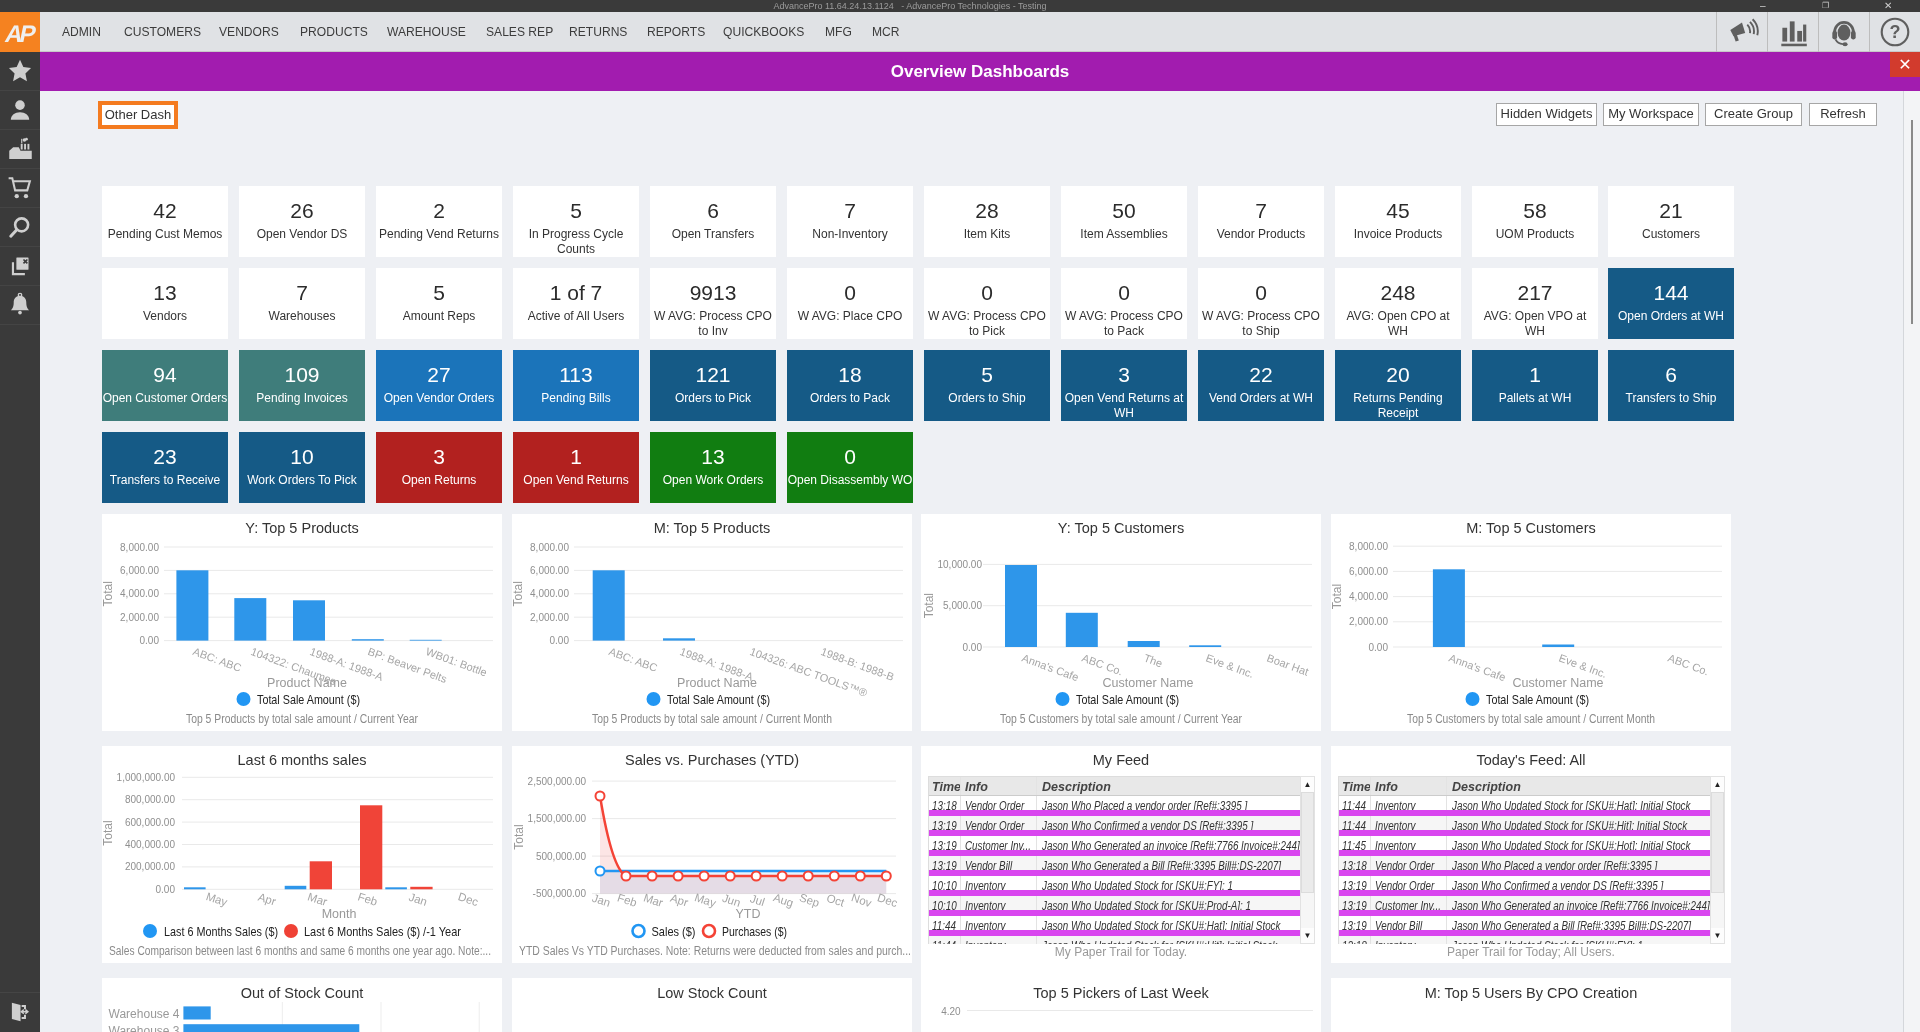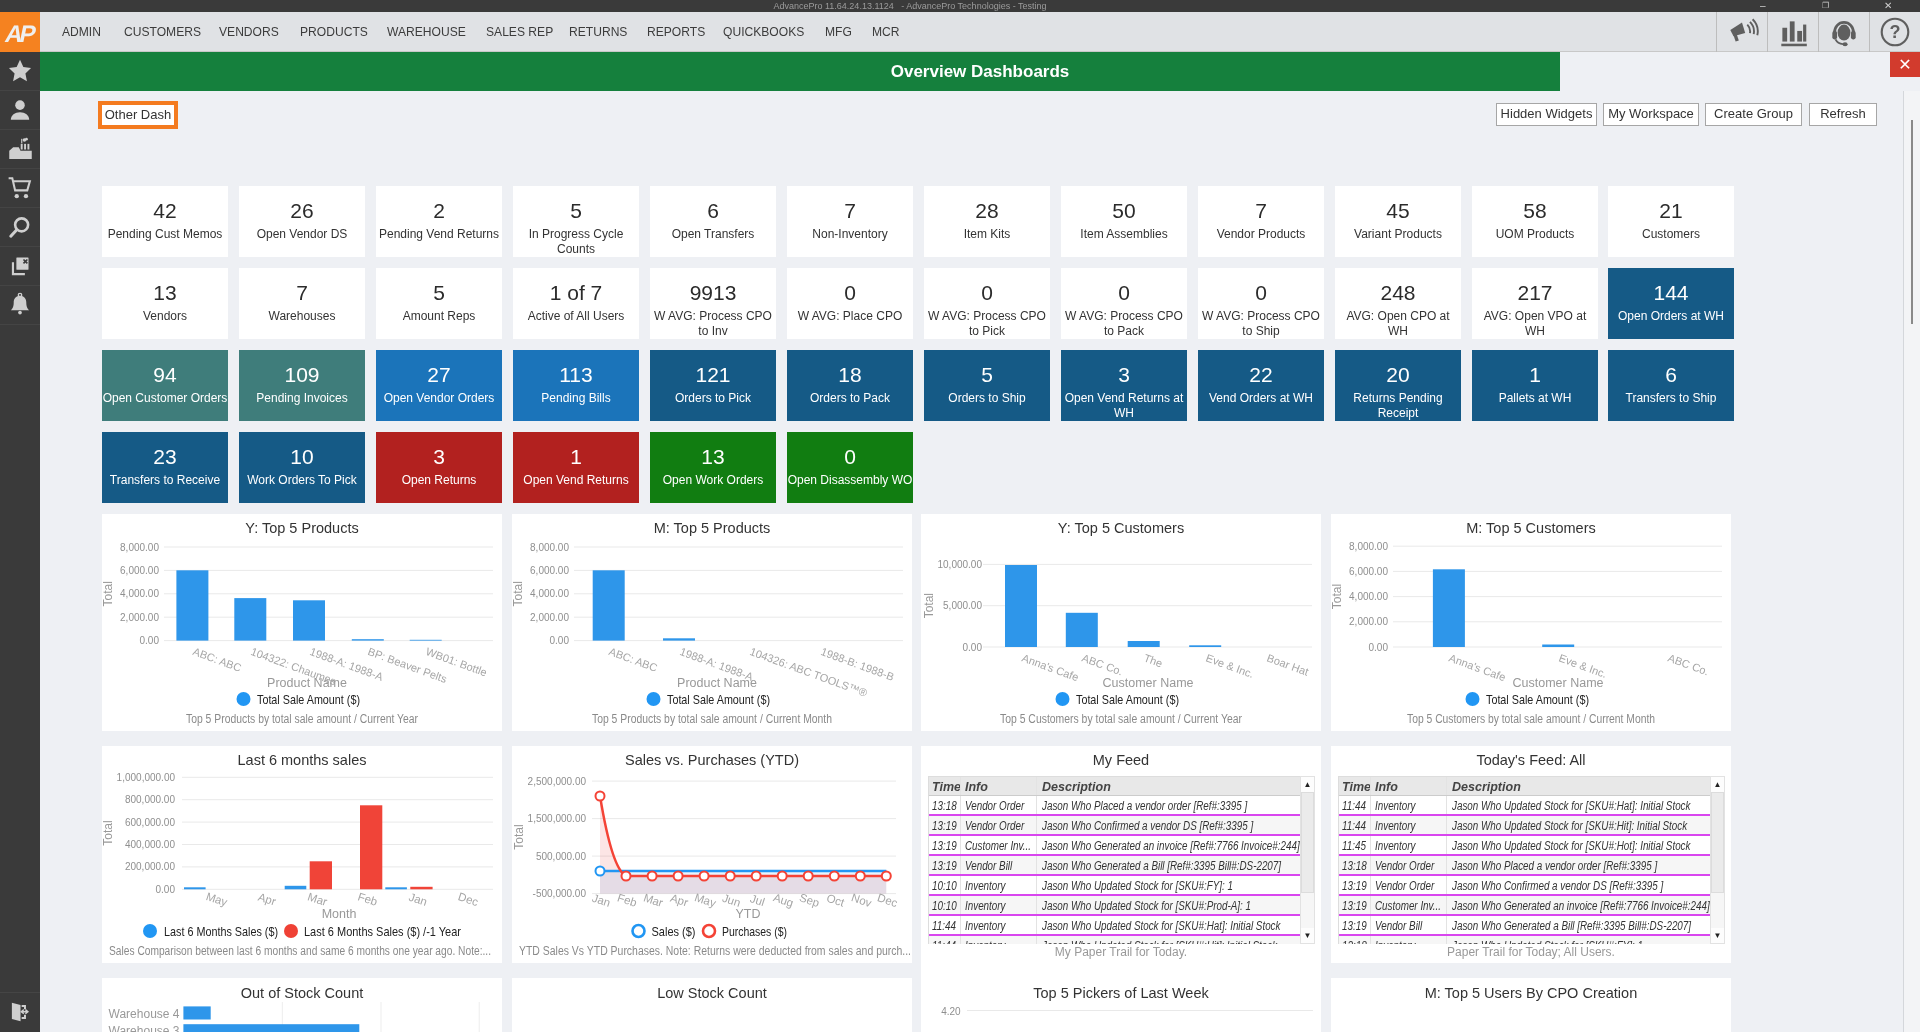--- a/index.html
+++ b/index.html
@@ -1,42 +1,42 @@
 <!DOCTYPE html>
 <html><head><meta charset="utf-8"><title>Overview Dashboards</title>
 <style>
 * { margin:0; padding:0; box-sizing:border-box; }
 html,body { width:1920px; height:1032px; overflow:hidden; font-family:"Liberation Sans", sans-serif; background:#eef0f4; }
 #titlebar { position:absolute; left:0; top:0; width:1920px; height:12px; background:#3a3a3a; }
 #titlebar .t { position:absolute; left:910px; top:1px; transform:translateX(-50%); color:#9b9b9b; font-size:9px; white-space:nowrap; }
 #titlebar .wb { position:absolute; top:0px; color:#cfcfcf; font-size:10px; line-height:12px; }
 #menubar { position:absolute; left:40px; top:12px; width:1880px; height:40px; background:#e0e2e5; border-bottom:1px solid #c8c8c8; font-size:13px; color:#3c3c3c; }
 #logo { position:absolute; left:0; top:12px; width:40px; height:40px; background:#f58220; color:#fff; text-align:center; }
-#tealbar { position:absolute; left:0px; top:52px; width:1560px; height:39px; background:#15803d; }
+#tealbar { position:absolute; left:0px; top:52px; width:1920px; height:39px; background:#a21caf; }
 #tealbar .t { position:absolute; left:980px; top:10px; transform:translateX(-50%); color:#fff; font-size:17px; font-weight:bold; }
 #closeb { position:absolute; left:1890px; top:0px; width:30px; height:25px; background:#d23b2d; color:#fff; font-size:16px; text-align:center; line-height:25px; }
 #sidebar { position:absolute; left:0; top:52px; width:40px; height:980px; background:#3a3a3a; }
 .sic { position:absolute; left:0; width:40px; height:39px; display:flex; align-items:center; justify-content:center; border-bottom:1px solid #444; }
 .micell { position:absolute; top:0; height:40px; border-left:1px solid #bdbdbd; display:flex; align-items:center; justify-content:center; }
 #content { position:absolute; left:40px; top:91px; width:1880px; height:941px; background:#eef0f4; }
 .btn { position:absolute; background:#fff; border:1px solid #a6a6a6; font-size:13px; color:#333; text-align:center; line-height:20px; height:23px; }
 #otherdash { position:absolute; left:58px; top:10px; width:80px; height:28px; background:#fff; border:4px solid #f47b20; font-size:13px; color:#333; text-align:center; line-height:20px; }
 #synopsis { position:absolute; left:62px; top:50px; width:1760px; height:34px; background:#dce3e5; color:#4a4a4a; font-size:15px; line-height:34px; padding-left:11px; }
 .card { position:absolute; width:126px; height:71px; background:#fff; text-align:center; padding-top:14px; overflow:hidden; }
 .card .n { font-size:21px; line-height:21px; color:#2b2b2b; margin-bottom:6px; }
 .card .l { font-size:12px; line-height:14.5px; color:#333; padding:0; }
 .card.navy { background:#155a86; } .card.blue { background:#1b74ba; }
 .card.teal { background:#3f7d7b; } .card.red { background:#b2211f; } .card.green { background:#117d11; }
 .card.navy .n,.card.navy .l,.card.blue .n,.card.blue .l,.card.teal .n,.card.teal .l,.card.red .n,.card.red .l,.card.green .n,.card.green .l { color:#fff; }
 .panel { position:absolute; background:#fff; }
 .fp .ft { text-align:center; font-size:14.5px; color:#333; margin-top:6px; }
 .tbl { position:absolute; left:7px; top:29.5px; width:378px; border:1px solid #ddd; border-bottom:none; overflow:hidden; height:168px;font-style:italic; }
 .thead { display:flex; height:19px; background:#e8e8e8; border-bottom:1px solid #ccc; font-weight:bold; font-size:12.5px; color:#444; }
 .thead > div { padding-top:3px; }
-.tr { display:flex; height:20px; background:#fff; border-bottom:2px solid #d946ef; font-size:12px; color:#333; }
+.tr { display:flex; height:20px; background:#fff; border-bottom:6px solid #d946ef; font-size:12px; color:#333; }
 .tr .c1 span,.tr .c2 span,.tr .c3 span { display:inline-block; transform:scaleX(0.82); transform-origin:0 50%; white-space:nowrap; }
 .tr.alt { background:#f6f6f6; }
 .c1 { width:32px; padding:3px 0 0 3px; border-right:1px solid #e3e3e3; overflow:hidden; white-space:nowrap; }
 .c2 { width:76px; padding:3px 0 0 4px; border-right:1px solid #e3e3e3; overflow:hidden; white-space:nowrap; }
 .c3 { flex:1; padding:3px 0 0 5px; overflow:hidden; white-space:nowrap; }
 .thead .c1, .thead .c2, .thead .c3 { padding-top:3px; }
 .sb { position:absolute; right:6px; top:29.5px; width:15px; height:168px; background:#f6f6f6; border:1px solid #e2e2e2; }
 .sbu,.sbd { position:absolute; left:0; width:13px; height:15px; background:#fdfdfd; color:#222; font-size:8px; text-align:center; line-height:15px; }
 .sbu { top:0; } .sbd { bottom:0; }
 .sbh { position:absolute; left:0; top:15px; width:13px; height:101px; background:#ebebeb; border:1px solid #dcdcdc; }
@@ -201,21 +201,21 @@
 <div class="card w" style="left:1061px;top:186px">
     <div class="n">50</div>
     <div class="l">Item Assemblies</div>
   </div>
 <div class="card w" style="left:1198px;top:186px">
     <div class="n">7</div>
     <div class="l">Vendor Products</div>
   </div>
 <div class="card w" style="left:1335px;top:186px">
     <div class="n">45</div>
-    <div class="l">Variant Products</div>
+    <div class="l">Invoice Products</div>
   </div>
 <div class="card w" style="left:1472px;top:186px">
     <div class="n">58</div>
     <div class="l">UOM Products</div>
   </div>
 <div class="card w" style="left:1608px;top:186px">
     <div class="n">21</div>
     <div class="l">Customers</div>
   </div>
 <div class="card w" style="left:102px;top:268px">

